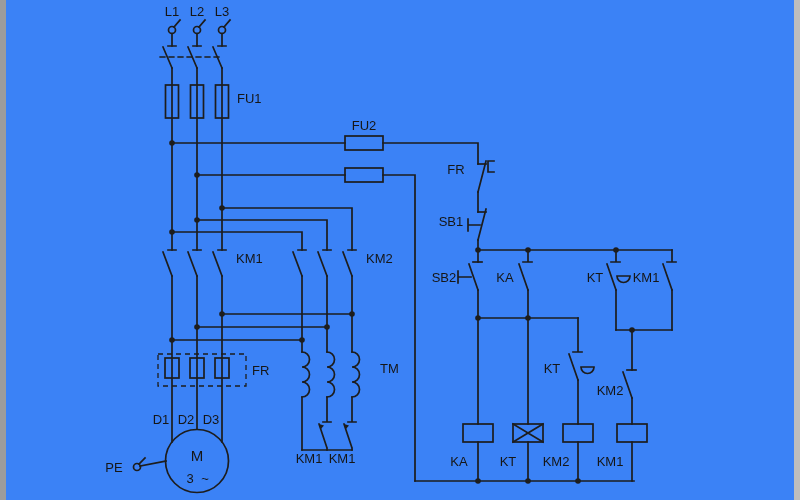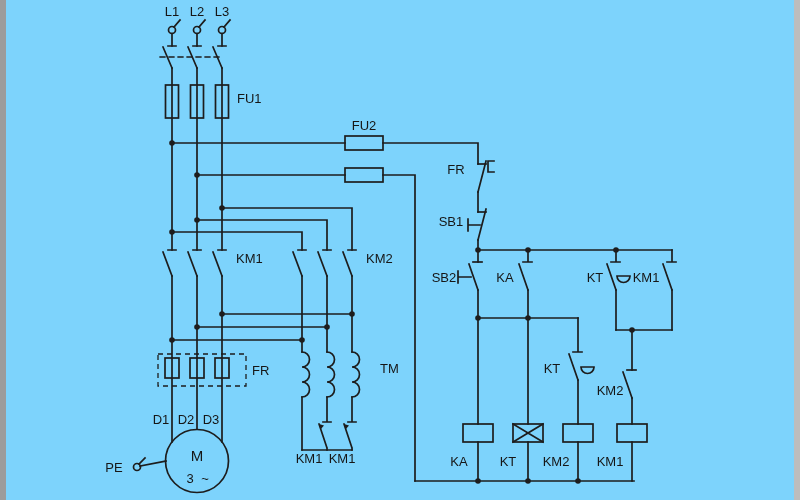--- a/index.html
+++ b/index.html
@@ -1,16 +1,16 @@
 <!DOCTYPE html>
 <html><head>
 <meta charset="utf-8">
 <style>
   html,body{margin:0;padding:0;background:#e8e8e8;}
-  .stage{position:relative;width:800px;height:500px;background:#7dd3fc;overflow:hidden;font-family:"Liberation Sans",sans-serif;}
+  .stage{position:relative;width:800px;height:500px;background:#3b82f6;overflow:hidden;font-family:"Liberation Sans",sans-serif;}
   svg{position:absolute;left:0;top:0;}
   svg text{font-family:"Liberation Sans",sans-serif;font-size:13px;fill:#161616;}
   svg .wire{stroke:#1d1d1d;stroke-width:1.7;fill:none;stroke-linecap:square;}
   svg .sym{stroke:#1d1d1d;stroke-width:1.7;fill:none;stroke-linecap:square;}
   svg .box{stroke:#1d1d1d;stroke-width:1.7;fill:none;}
   svg .dashed{stroke:#1d1d1d;stroke-width:1.3;fill:none;stroke-dasharray:5 4;}
   svg .dot{fill:#1d1d1d;stroke:none;}
   svg .mtext{font-size:15px;}
 </style>
 </head>

